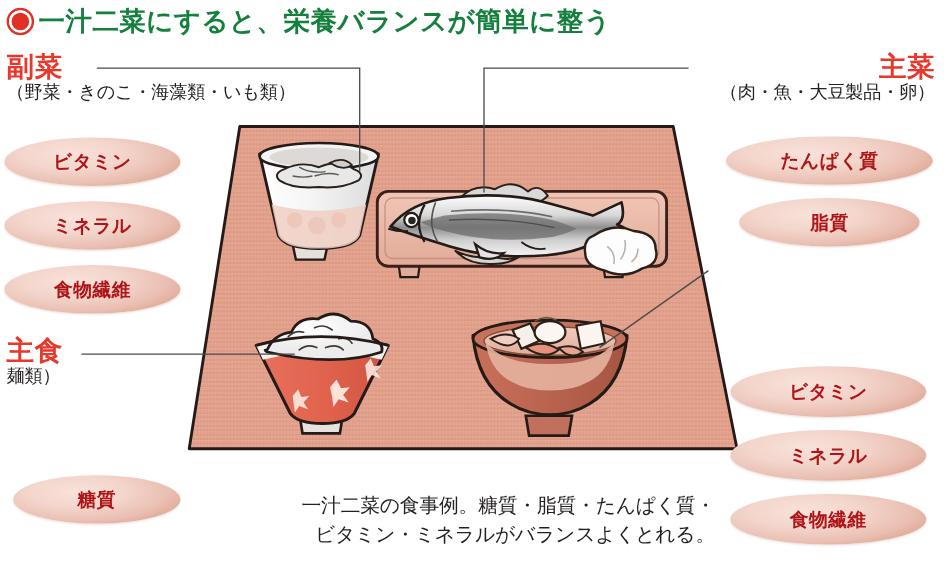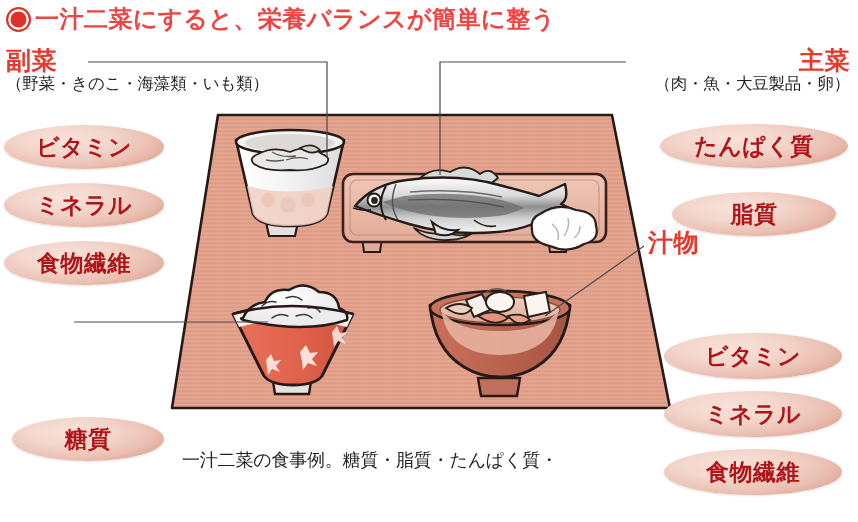--- a/index.html
+++ b/index.html
@@ -33,21 +33,21 @@
     height: 21px;
     border-radius: 50%;
     border: 2.5px solid #e03127;
     background: #e03127;
     box-shadow: inset 0 0 0 2.5px #ffffff;
     flex: 0 0 auto;
   }
   .title-text {
     font-size: 24px;
     font-weight: bold;
-    color: #ef4444;
+    color: #15803d;
     letter-spacing: 0.5px;
     white-space: nowrap;
   }
 
   
   .cat-label {
     position: absolute;
     white-space: nowrap;
   }
   .cat-name {
@@ -81,21 +81,21 @@
     border-radius: 50%;
     background:
       radial-gradient(ellipse 70% 78% at 38% 34%,
         #f8e2da 0%,
         #f3d5cb 42%,
         #eabfb2 78%,
         #dfa895 100%);
     box-shadow: 0 1px 2px rgba(120, 70, 55, 0.18);
   }
   .pill span {
-    font-size: 23px;
+    font-size: 17px;
     font-weight: bold;
     color: #ae1418;
     letter-spacing: 0.5px;
     white-space: nowrap;
   }
   .leader-svg {
     position: absolute;
     left: 0; top: 0;
     width: 858px; height: 522px;
     pointer-events: none;
@@ -112,21 +112,21 @@
 
   
   .caption {
     position: absolute;
     left: 182px;
     top: 446px;
     width: 468px;
     font-size: 18px;
     color: #231f20;
     line-height: 1.5;
-    text-align: left;
+    text-align: right;
     letter-spacing: -0.2px;
   }
   .caption div { white-space: nowrap; }
 </style>
 </head>
 <body>
 
 <div id="infographic">
 
   <div class="title-row">
@@ -316,52 +316,54 @@
     <div class="cat-name">主菜</div>
     <div class="cat-sub">（肉・魚・大豆製品・卵）</div>
   </div>
 
   <div class="cat-label" id="label-fukusai">
     <div class="cat-name">副菜</div>
     <div class="cat-sub">（野菜・きのこ・海藻類・いも類）</div>
   </div>
 
   <div class="cat-label" id="label-shushoku">
+    <div class="cat-name">主食</div>
+    <div class="cat-sub">麺類）</div>
   </div>
 
   <div class="cat-label" id="label-shirumono">
-    <div class="cat-name">汁物</div>
   </div>
 
   <div class="pill" style="left:4px;  top:125px; width:160px; height:44px;">
     <span>ビタミン</span>
   </div>
   <div class="pill" style="left:4px;  top:183px; width:160px; height:44px;">
     <span>ミネラル</span>
   </div>
   <div class="pill" style="left:4px;  top:241px; width:160px; height:44px;">
     <span>食物繊維</span>
   </div>
-  <div class="pill" style="left:12px; top:417px; width:152px; height:44px;text-align:right;">
+  <div class="pill" style="left:12px; top:432px; width:152px; height:44px;text-align:right;">
     <span>糖質</span>
   </div>
 
   <div class="pill" style="left:660px; top:124px; width:188px; height:44px;text-align:center;">
     <span>たんぱく質</span>
   </div>
-  <div class="pill" style="left:672px; top:192px; width:164px; height:44px;">
+  <div class="pill" style="left:672px; top:180px; width:164px; height:44px;">
     <span>脂質</span>
   </div>
   <div class="pill" style="left:664px; top:333px; width:178px; height:46px;">
     <span>ビタミン</span>
   </div>
   <div class="pill" style="left:664px; top:391px; width:178px; height:46px;">
     <span>ミネラル</span>
   </div>
   <div class="pill" style="left:664px; top:449px; width:178px; height:46px;">
     <span>食物繊維</span>
   </div>
 
   <div class="caption">
     <div>一汁二菜の食事例。糖質・脂質・たんぱく質・</div>
+    <div>ビタミン・ミネラルがバランスよくとれる。</div>
   </div>
 
 </div>
 
 </body></html>

